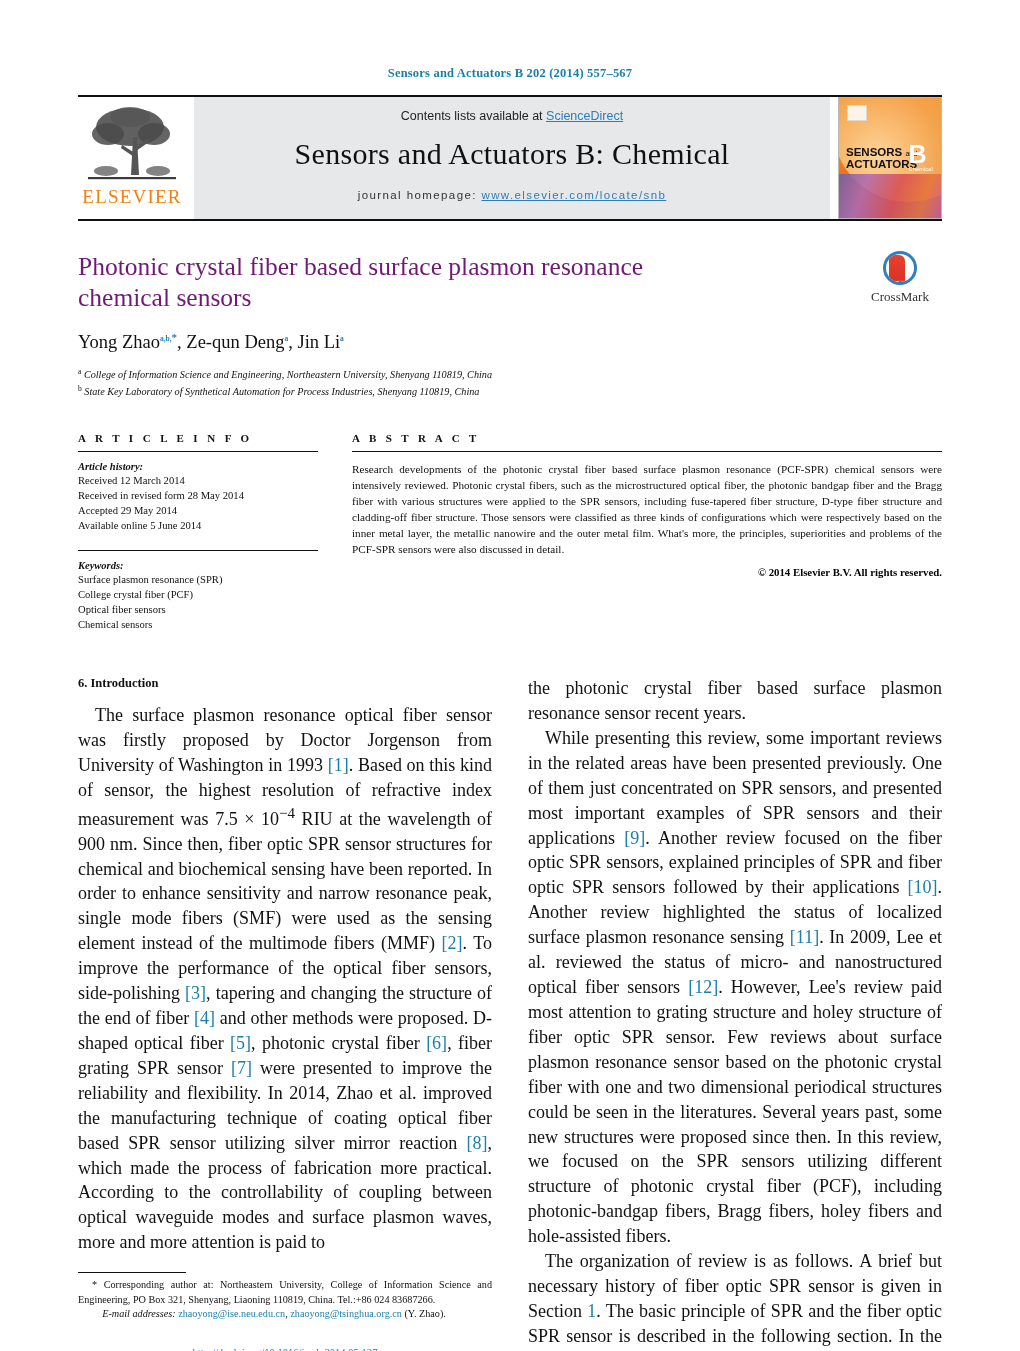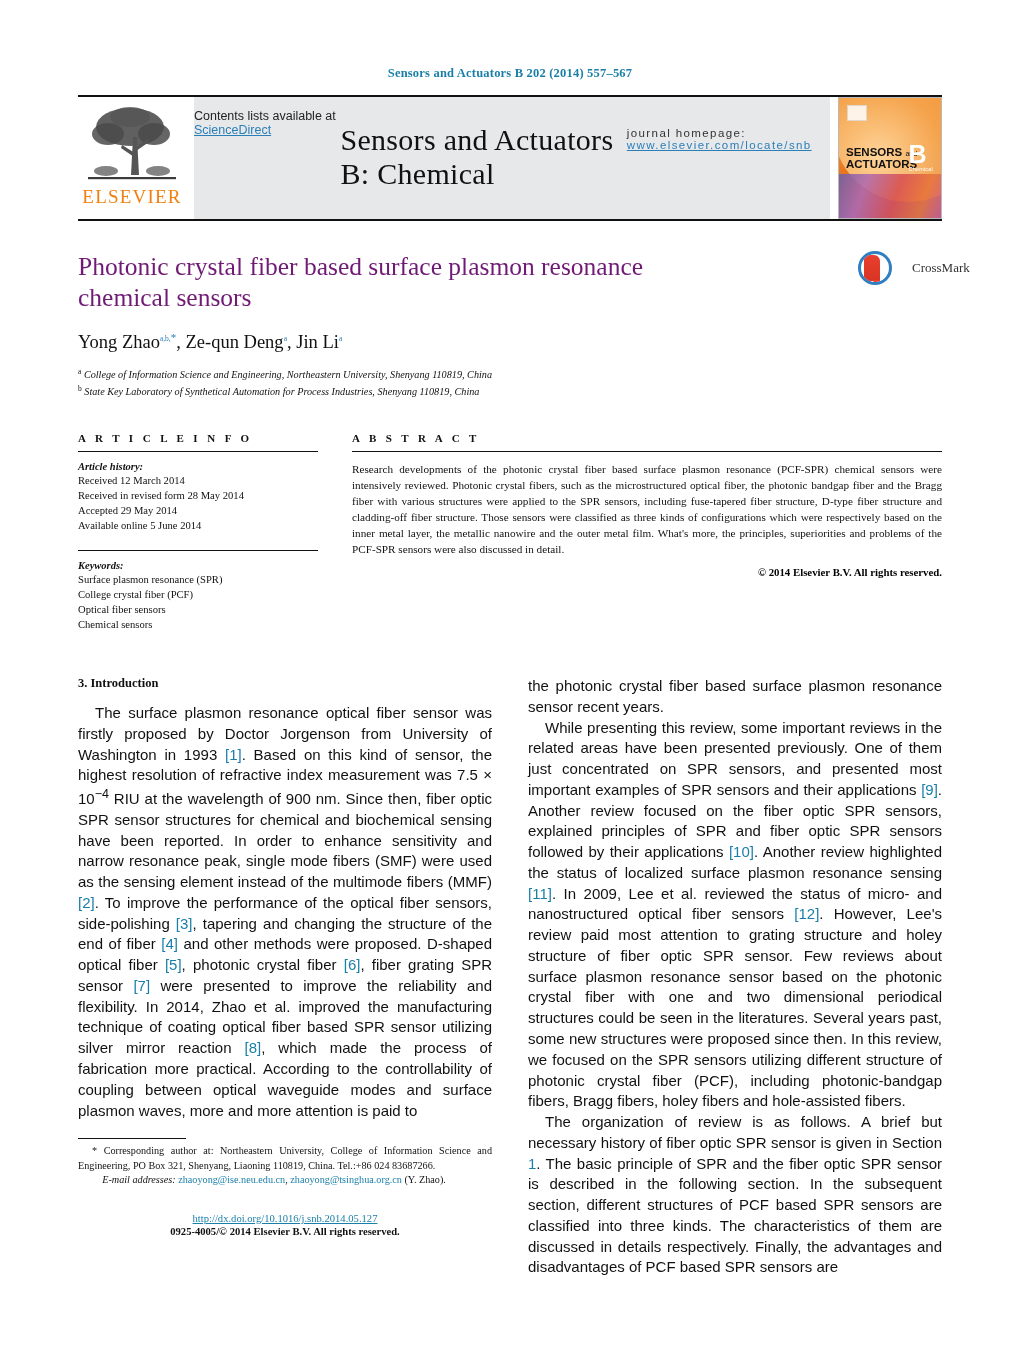--- a/index.html
+++ b/index.html
@@ -51,21 +51,22 @@
     letter-spacing: 1.2px;
     color: #f08010;
     line-height: 1;
     margin-top: -2px;
   }
   .header-center {
     flex: 1 1 auto;
     background: #e7e8ea;
     margin: 0 8px;
     display: flex;
-    flex-direction: row;
+    flex-direction: column;
+    align-items: center;
     justify-content: flex-start;
     padding: 12px 0 8px 0;
   }
   .contents-line {
     font-family: "Liberation Sans", sans-serif;
     font-size: 12.5px;
     color: #222;
   }
   .contents-line .sd { color: #2b7fb8; }
   .journal-title {
@@ -138,37 +139,37 @@
     font-weight: normal;
     margin: 0;
     max-width: 600px;
   }
   .authors {
     font-family: "Liberation Serif", serif;
     font-size: 18.5px;
     margin-top: 18px;
     color: #111;
   }
-  .authors sup { font-size: 11px; color: #2b7fb8; }
+  .authors sup { font-size: 11px; color: #2b7fb8; font-weight: bold; }
   .authors sup.star { color: #2b7fb8; }
   .affiliations { margin-top: 14px; }
   .affil {
     font-family: "Liberation Serif", serif;
     font-style: italic;
     font-size: 10.2px;
     line-height: 1.45;
     color: #111;
   }
   .affil sup { font-style: normal; font-size: 7.5px; }
 
   .crossmark {
     position: absolute; right: 0; top: 0;
     width: 84px; text-align: center;
   }
-  .cm-badge { display: flex; align-items: center; gap: 20px; }
+  .cm-badge { display: flex; align-items: center; gap: 4px; flex-direction: column; }
   .cm-ring {
     width: 34px; height: 34px; border-radius: 50%;
     border: 3px solid #2f7fc1;
     position: relative; overflow: hidden; background: #fff;
     flex: 0 0 34px;
   }
   .cm-inner {
     position: absolute; left: 3px; top: 1px; width: 16px; height: 26px;
     background: linear-gradient(180deg, #e8402e 0%, #d93324 100%);
     border-radius: 1px 6px 0 0;
@@ -232,22 +233,22 @@
     gap: 36px;
     position: relative;
   }
   .bcol { flex: 1 1 0; min-width: 0; }
   .sec-title {
     font-family: "Liberation Serif", serif;
     font-size: 12.5px; font-weight: bold; color: #111;
     margin: 0 0 12px 0;
   }
   .para {
-    font-family: Liberation Sans, sans-serif;
-    font-size: 15px;
+    font-family: Liberation Serif, serif;
+    font-size: 18px;
     line-height: 1.385;
     text-align: justify;
     text-indent: 17px;
     color: #111;
     margin: 0;
   }
   .para + .para { margin-top: 0; }
   a.cit, .cit { color: #1a7fa8; text-decoration: none; }
   .link { color: #1a7fa8; text-decoration: none; }
 
@@ -373,21 +374,21 @@
     <div class="col-abs">
       <div class="sec-head">A B S T R A C T</div>
       <div class="hr-thin"></div>
       <div class="abstract-body">Research developments of the photonic crystal fiber based surface plasmon resonance (PCF-SPR) chemical sensors were intensively reviewed. Photonic crystal fibers, such as the microstructured optical fiber, the photonic bandgap fiber and the Bragg fiber with various structures were applied to the SPR sensors, including fuse-tapered fiber structure, D-type fiber structure and cladding-off fiber structure. Those sensors were classified as three kinds of configurations which were respectively based on the inner metal layer, the metallic nanowire and the outer metal film. What's more, the principles, superiorities and problems of the PCF-SPR sensors were also discussed in detail.</div>
       <div class="abs-copy">© 2014 Elsevier B.V. All rights reserved.</div>
     </div>
   </div>
 
   <div class="body-cols">
     <div class="bcol">
-      <div class="sec-title">3.  Introduction</div>
+      <div class="sec-title">6.  Introduction</div>
       <p class="para">The surface plasmon resonance optical fiber sensor was firstly proposed by Doctor Jorgenson from University of Washington in 1993 <span class="cit">[1]</span>. Based on this kind of sensor, the highest resolution of refractive index measurement was 7.5 × 10<sup>−4</sup> RIU at the wavelength of 900 nm. Since then, fiber optic SPR sensor structures for chemical and biochemical sensing have been reported. In order to enhance sensitivity and narrow resonance peak, single mode fibers (SMF) were used as the sensing element instead of the multimode fibers (MMF) <span class="cit">[2]</span>. To improve the performance of the optical fiber sensors, side-polishing <span class="cit">[3]</span>, tapering and changing the structure of the end of fiber <span class="cit">[4]</span> and other methods were proposed. D-shaped optical fiber <span class="cit">[5]</span>, photonic crystal fiber <span class="cit">[6]</span>, fiber grating SPR sensor <span class="cit">[7]</span> were presented to improve the reliability and flexibility. In 2014, Zhao et al. improved the manufacturing technique of coating optical fiber based SPR sensor utilizing silver mirror reaction <span class="cit">[8]</span>, which made the process of fabrication more practical. According to the controllability of coupling between optical waveguide modes and surface plasmon waves, more and more attention is paid to</p>
 
       <div class="footnote-wrap">
         <div class="fn-rule"></div>
         <div class="fn-text"><span class="ind"></span>* Corresponding author at: Northeastern University, College of Information Science and Engineering, PO Box 321, Shenyang, Liaoning 110819, China. Tel.:+86 024 83687266.</div>
         <div class="fn-text">
           <span class="ind">&nbsp;&nbsp;&nbsp;&nbsp;</span><span class="fn-email-label">E-mail addresses:</span>
           <a class="link" href="#">zhaoyong@ise.neu.edu.cn</a>,
           <a class="link" href="#">zhaoyong@tsinghua.org.cn</a>
           <span>(Y. Zhao).</span>

